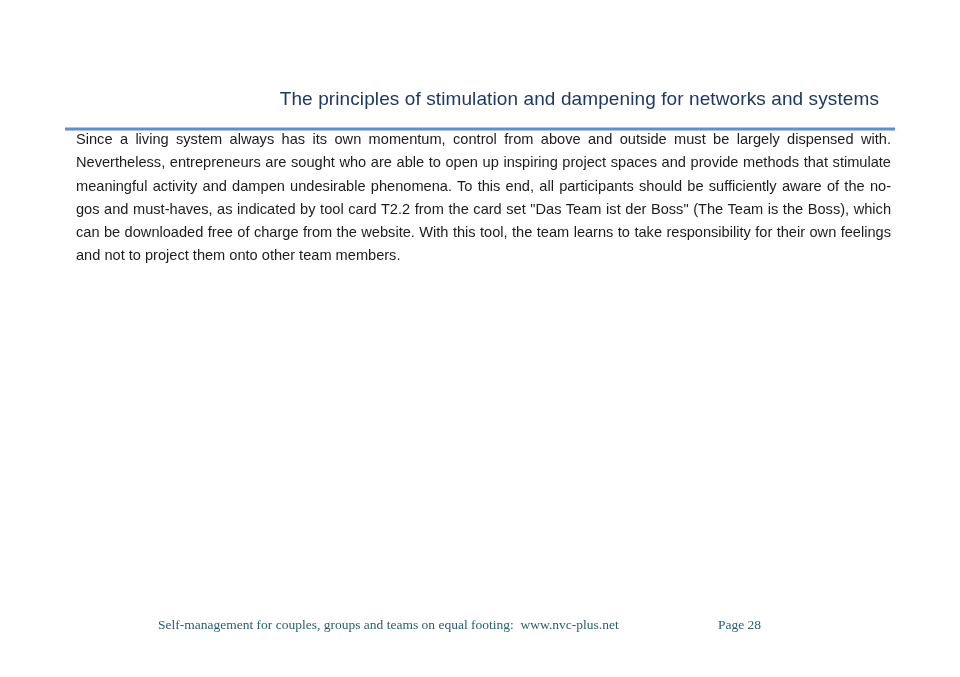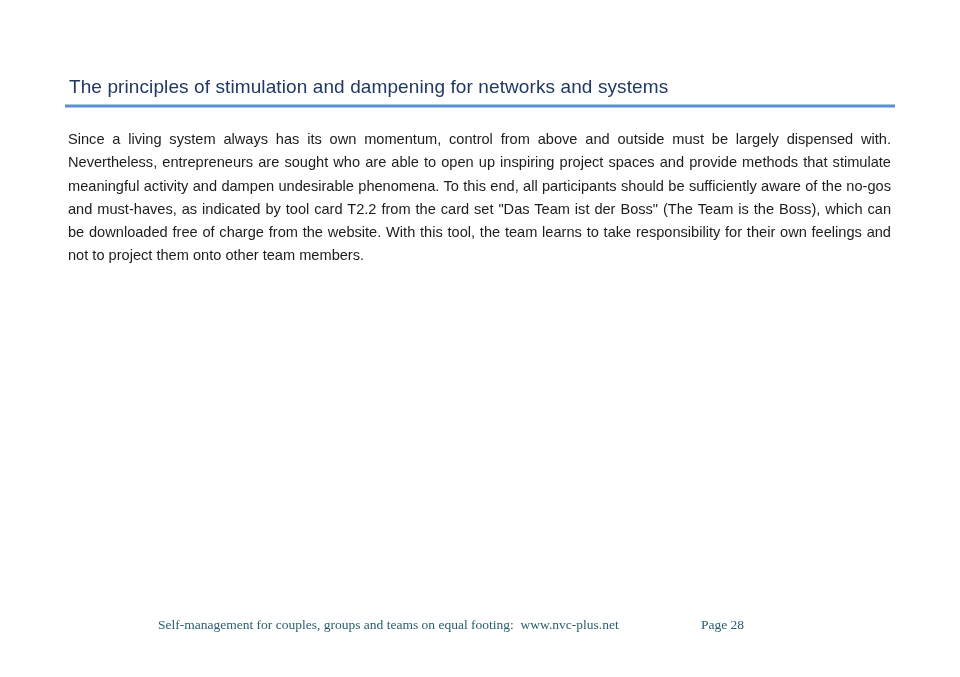--- a/index.html
+++ b/index.html
@@ -15,22 +15,22 @@
     overflow: hidden;
     font-family: "Liberation Sans", sans-serif;
   }
   .title-block {
     position: absolute;
     top: 71px;
     left: 65px;
     width: 830px;
   }
   .page-title {
-    margin: 4px;
-    text-align: left;
+    margin: 16px;
+    text-align: right;
     color: var(--title-color, #1F3864);
     font-size: 19px;
     line-height: 24px;
     font-weight: 400;
     letter-spacing: 0.1px;
   }
   .title-rule {
     margin-top: 5px;
     height: 4px;
     background: linear-gradient(
@@ -47,41 +47,41 @@
     position: absolute;
     top: 128px;
     left: 68px;
     width: 823px;
     color: var(--body-color, #1C1C1C);
     font-size: 14.6px;
     line-height: 23.3px;
     text-align: justify;
   }
   .content p {
-    margin: 0 0 11px 0;
+    margin: 0 0 11px 8px;
   }
   .footer {
     position: absolute;
     top: 616px;
     left: 0;
     width: 812px;
     height: 20px;
     font-family: "Liberation Serif", serif;
     color: var(--footer-color, #2A5F70);
     font-size: 13.5px;
     line-height: 18px;
   }
   .footer-left {
     position: absolute;
     left: 158px;
     white-space: pre;
   }
   .footer-right {
     position: absolute;
-    right: 68px;
+    right: 51px;
   }
 </style>
 </head>
 <body>
 
 <div class="slide">
 
   <div class="title-block">
     <h1 class="page-title">The principles of stimulation and dampening for networks and systems</h1>
     <div class="title-rule"></div>

